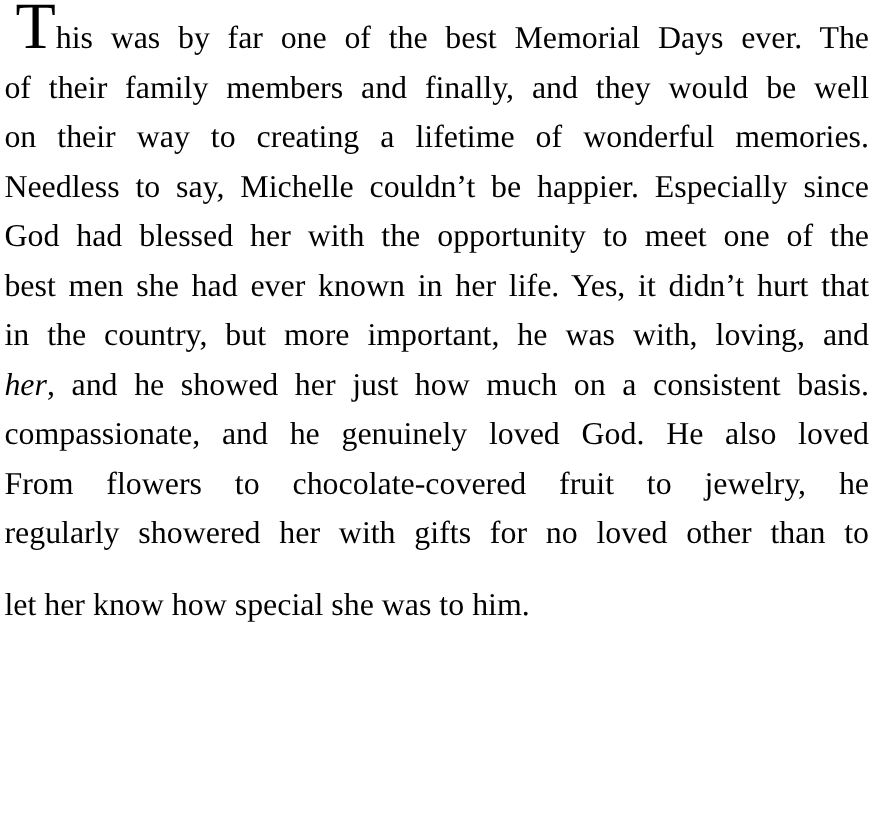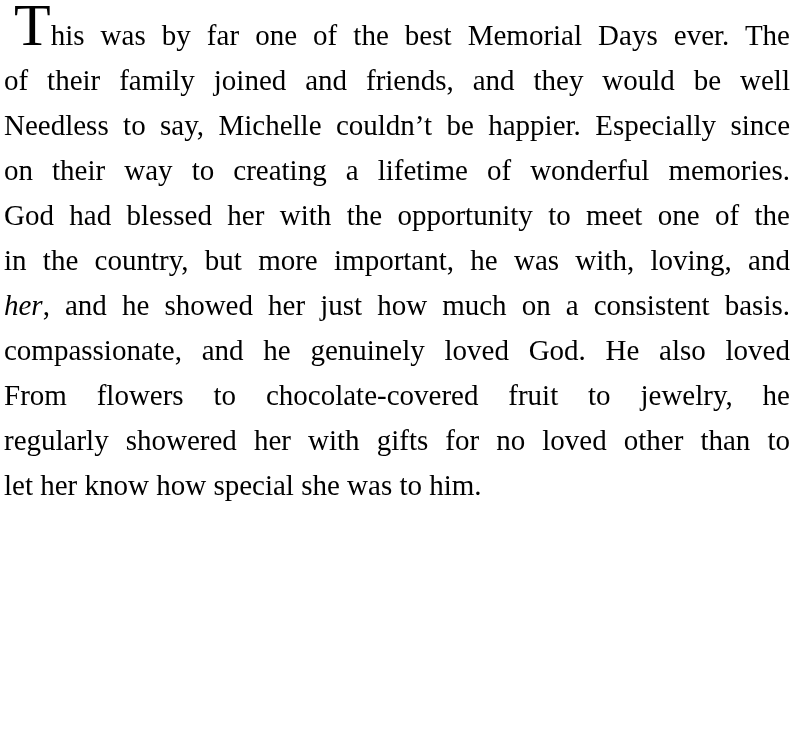--- a/index.html
+++ b/index.html
@@ -25,38 +25,40 @@
     text-align: justify;
     text-align-last: justify;
     overflow: visible;
     white-space: normal;
   }
   .line-first {
     padding-left: 10px;
   }
   .line-last {
     text-align-last: left;
+    margin-top: 20px;
   }
   .raised-cap {
     font-size: 60px;
     line-height: 0;
     vertical-align: baseline;
   }
   .it {
     font-style: italic;
   }
 </style>
 </head>
 <body>
 
 <div class="page">
   <div class="line line-first"><span class="raised-cap">T</span><span>his was by far one of the best Memorial Days ever. The</span></div>
-  <div class="line">of their family joined and friends, and they would be well</div>
+  <div class="line">of their family members and finally, and they would be well</div>
+  <div class="line">on their way to creating a lifetime of wonderful memories.</div>
   <div class="line">Needless to say, Michelle couldn’t be happier. Especially since</div>
-  <div class="line">on their way to creating a lifetime of wonderful memories.</div>
   <div class="line">God had blessed her with the opportunity to meet one of the</div>
+  <div class="line">best men she had ever known in her life. Yes, it didn’t hurt that</div>
   <div class="line">in the country, but more important, he was with, loving, and</div>
   <div class="line"><span class="it">her</span><span>, and he showed her just how much on a consistent basis.</span></div>
   <div class="line">compassionate, and he genuinely loved God. He also loved</div>
   <div class="line">From flowers to chocolate-covered fruit to jewelry, he</div>
   <div class="line">regularly showered her with gifts for no loved other than to</div>
   <div class="line line-last">let her know how special she was to him.</div>
 </div>
 
 </body></html>

